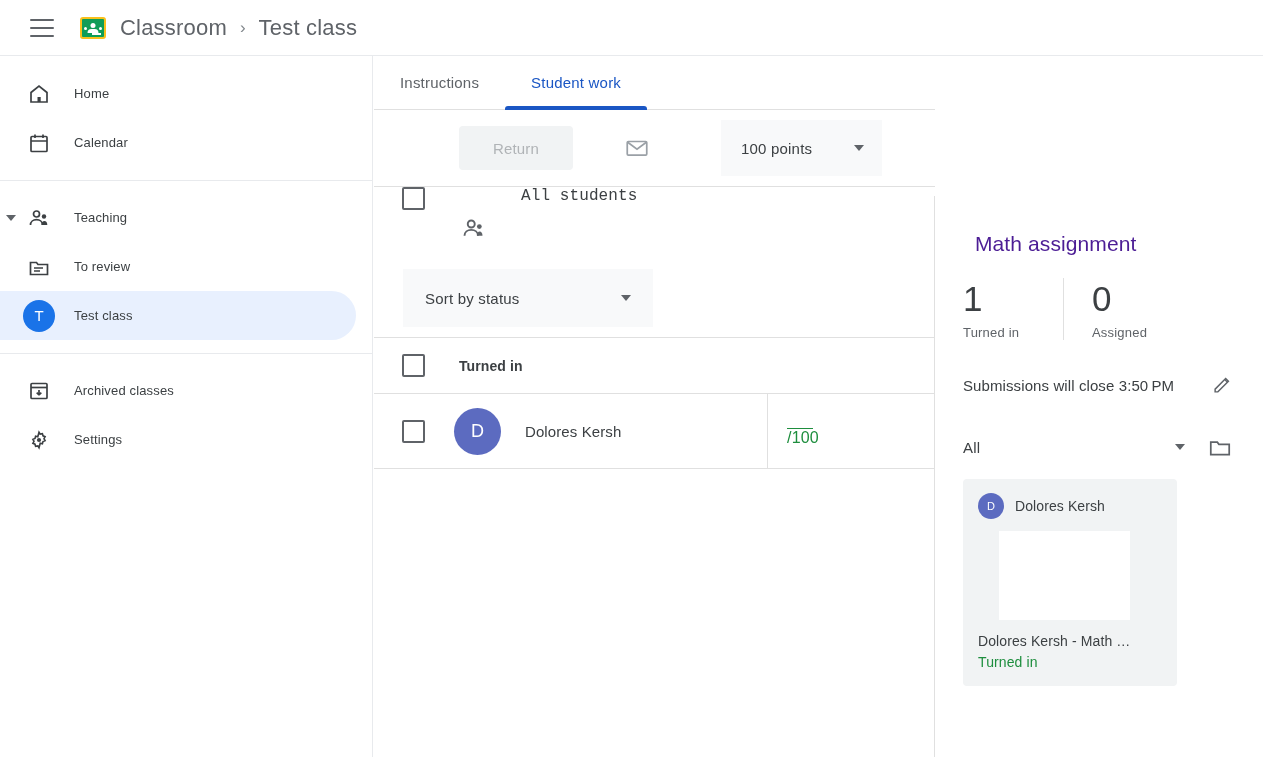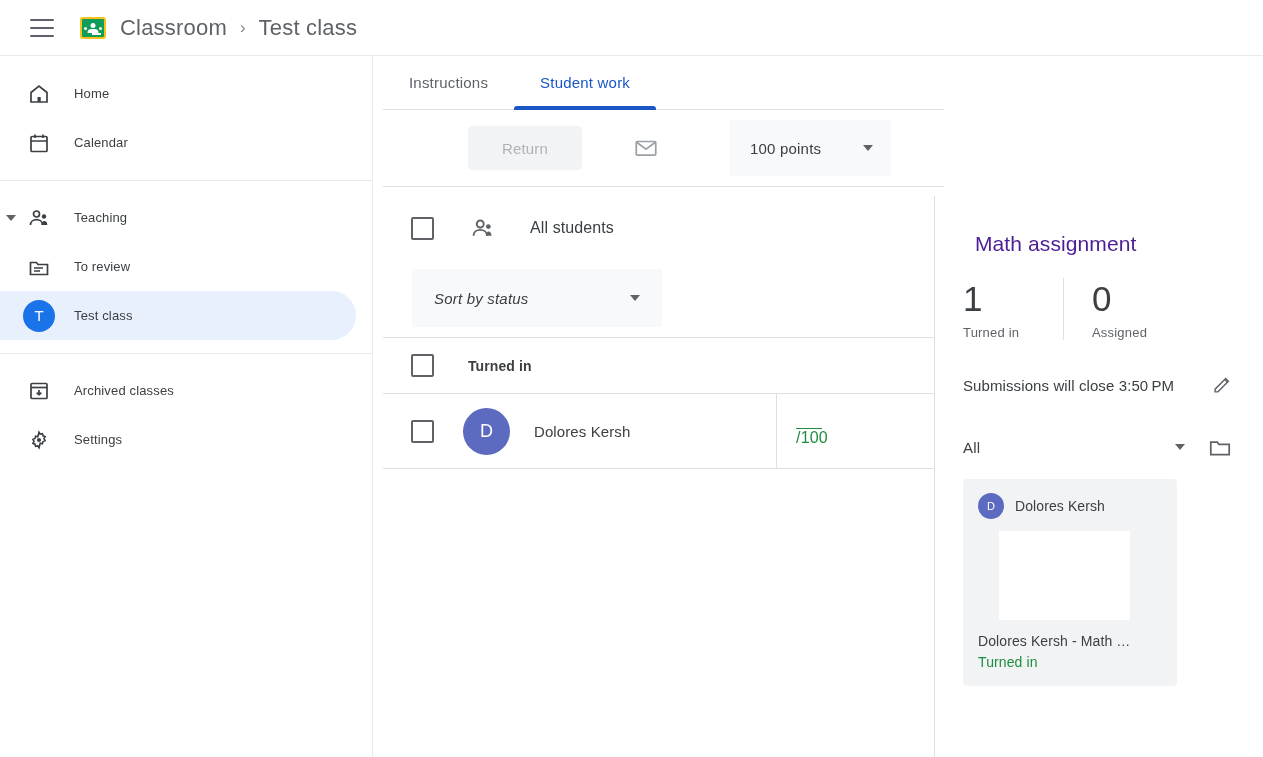--- a/index.html
+++ b/index.html
@@ -73,21 +73,21 @@
     border-top: 6px solid #5f6368;
   }
   .class-avatar {
     width: 32px; height: 32px; border-radius: 50%; background: #1a73e8;
     color: #fff; font-size: 15px; display: flex; align-items: center; justify-content: center;
     flex: none; margin-right: 19px; margin-left: -3px;
   }
 
   
   .main {
-    position: absolute; top: 56px; left: 383px; width: 561px; height: 701px;
+    position: absolute; top: 56px; left: 374px; width: 561px; height: 701px;
     background: #fff;
   }
   .tabs {
     height: 54px; display: flex; align-items: flex-end;
     border-bottom: 1px solid #e0e0e0; position: relative;
   }
   .tab {
     height: 54px; display: flex; align-items: center; justify-content: center;
     font-size: 15px; color: #5f6368; cursor: pointer; letter-spacing: .2px;
     padding: 0 26px;
@@ -116,30 +116,30 @@
     display: flex; align-items: center; justify-content: space-between;
     padding: 0 18px 0 20px; cursor: pointer; text-align: right;
   }
   .points-select .lbl { font-size: 15px; color: #3c4043; letter-spacing: .2px; }
   .tri-down { width: 0; height: 0; border-left: 5px solid transparent; border-right: 5px solid transparent;
     border-top: 6px solid #5f6368; margin-left: 22px; }
 
   
   .students { }
   .all-row {
-    height: 82px; display: flex; align-items: center; padding-left: 28px;
+    height: 82px; display: flex; padding-left: 28px; font-family: Liberation Mono, monospace;
   }
   .cbox {
     width: 23px; height: 23px; border: 2px solid #5f6368; border-radius: 2px;
     flex: none; cursor: pointer; background: #fff;
   }
   .group-ico { margin-left: 35px; color: #5f6368; display:flex; align-items:center;}
   .all-label { margin-left: 34px; font-size: 16px; color: #3c4043; letter-spacing: .1px; }
 
-  .sort-wrap { padding-left: 29px; padding-bottom: 10px; font-style: italic; }
+  .sort-wrap { padding-left: 29px; padding-bottom: 10px; }
   .sort-select {
     width: 250px; height: 58px; background: #f8f9fa;
     display: flex; align-items: center; justify-content: space-between;
     padding: 0 22px; cursor: pointer;
   }
   .sort-select .lbl { font-size: 15px; color: #3c4043; letter-spacing: .2px; }
 
   .status-row {
     height: 56px; display: flex; align-items: center; padding-left: 28px;
     border-top: 1px solid #e0e0e0;

